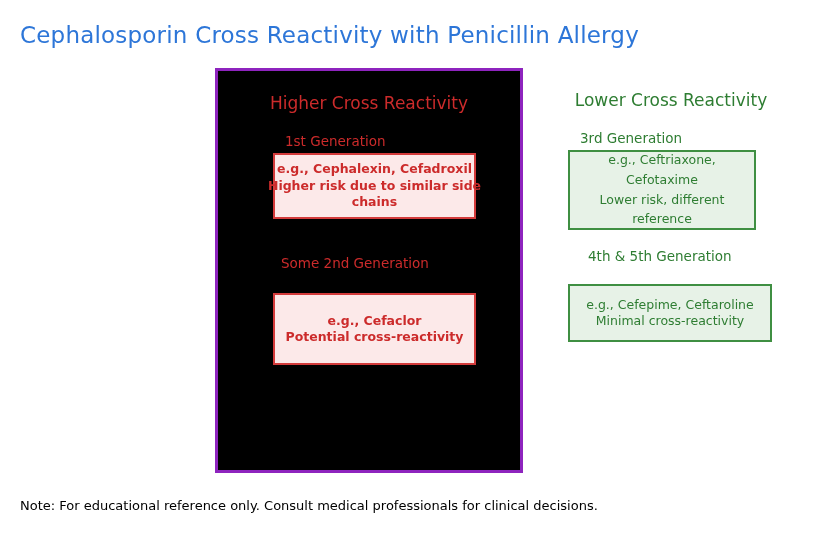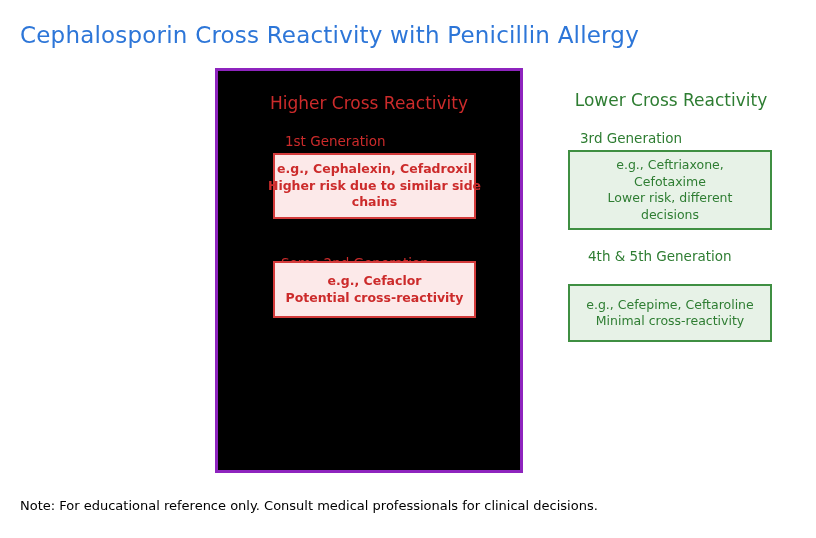--- a/index.html
+++ b/index.html
@@ -92,21 +92,21 @@
   .info-box.overflow .line {
     white-space: nowrap;
   }
 
   
   #gen1-label  { left: 67px; top: 62px; }
   #gen1-box    { left: 55px; top: 82px; width: 203px; height: 66px; }
 
   
   #gen2-label  { left: 55px; top: 184px; margin-left: 8px; }
-  #gen2-box    { left: 55px; top: 190px; width: 203px; height: 57px; }
+  #gen2-box    { left: 55px; top: 222px; width: 203px; height: 72px; }
 
   
   #lower-panel {
     position: absolute;
     left: 560px;
     top: 68px;
     width: 224px;
     height: 405px;
   }
   #lower-heading {
@@ -115,21 +115,21 @@
     top: 22px;
     width: 100%;
     text-align: center;
     font-size: 17px;
     color: #2e7d32;
     white-space: nowrap;
   }
 
   
   #gen3-label  { left: 20px; top: 62px; }
-  #gen3-box    { left: 8px; top: 82px; width: 204px; height: 80px; }
+  #gen3-box    { left: 8px; top: 82px; width: 188px; height: 80px; justify-content: space-between; }
 
   
   #gen45-label { left: 28px; top: 180px; }
   #gen45-box   { left: 8px; top: 216px; width: 204px; height: 58px; }
 
   
   #footer-note {
     position: absolute;
     left: 20px;
     top: 498px;
@@ -169,21 +169,21 @@
   <div id="lower-panel">
 
     <div id="lower-heading">Lower Cross Reactivity</div>
 
     <div id="gen3-label" class="gen-label green">3rd Generation</div>
 
     <div id="gen3-box" class="info-box green">
       <div class="line">e.g., Ceftriaxone,</div>
       <div class="line">Cefotaxime</div>
       <div class="line">Lower risk, different</div>
-      <div class="line">decisions</div>
+      <div class="line">reference</div>
     </div>
 
     <div id="gen45-label" class="gen-label green">4th &amp; 5th Generation</div>
 
     <div id="gen45-box" class="info-box green">
       <div class="line">e.g., Cefepime, Ceftaroline</div>
       <div class="line">Minimal cross-reactivity</div>
     </div>
 
   </div>

